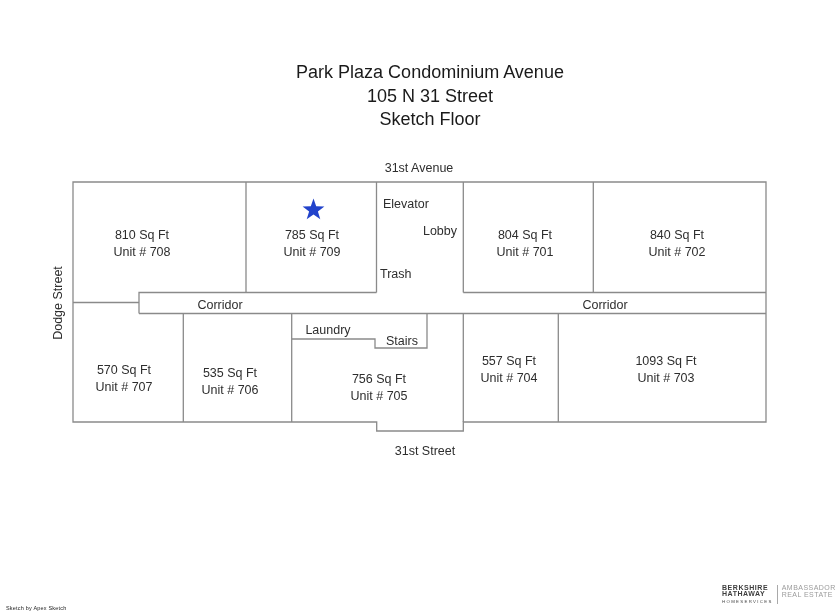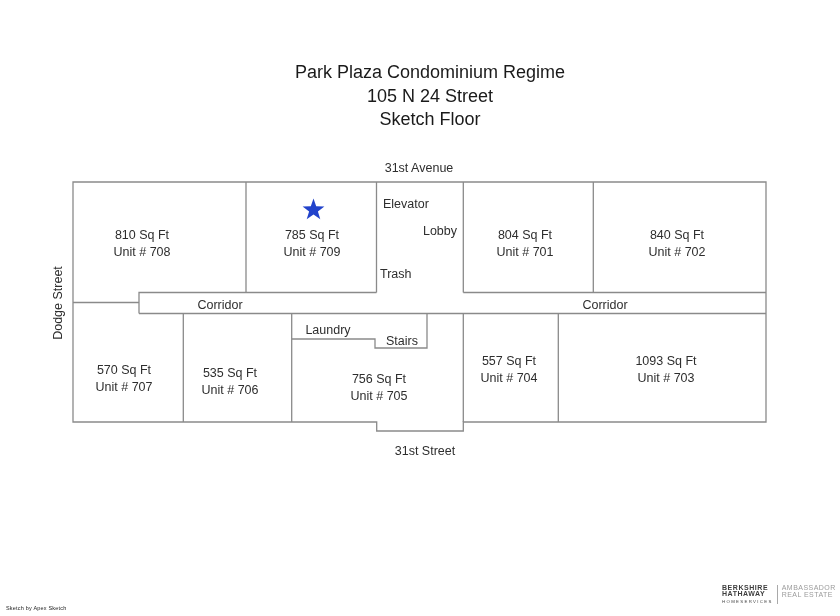--- a/index.html
+++ b/index.html
@@ -19,22 +19,22 @@
   .brand-divider{width:1px;height:19px;background:#a9a9a9;margin:0 3.5px 0 4.5px;}
   .brand-right{color:#9b9b9b;}
   .am-line{font-size:7px;letter-spacing:0.45px;line-height:6.6px;}
 </style>
 </head>
 <body>
 
 <div class="page">
 
   <div class="title-block">
-    <div>Park Plaza Condominium Regime</div>
-    <div>105 N 24 Street</div>
+    <div>Park Plaza Condominium Avenue</div>
+    <div>105 N 31 Street</div>
     <div>Sketch Floor</div>
   </div>
 
   <svg width="840" height="616" viewBox="0 0 840 616" style="position:absolute;left:0;top:0;">
 
     <g stroke="#8a8a8a" stroke-width="1.3" fill="none">
       <path d="M73,182 H766 V422 H463.3 V431 H376.7 V422 H73 Z"></path>
       <path d="M73,302.5 H139
                M139,313.5 V292.5 H376.5
                M463.3,292.5 H766

